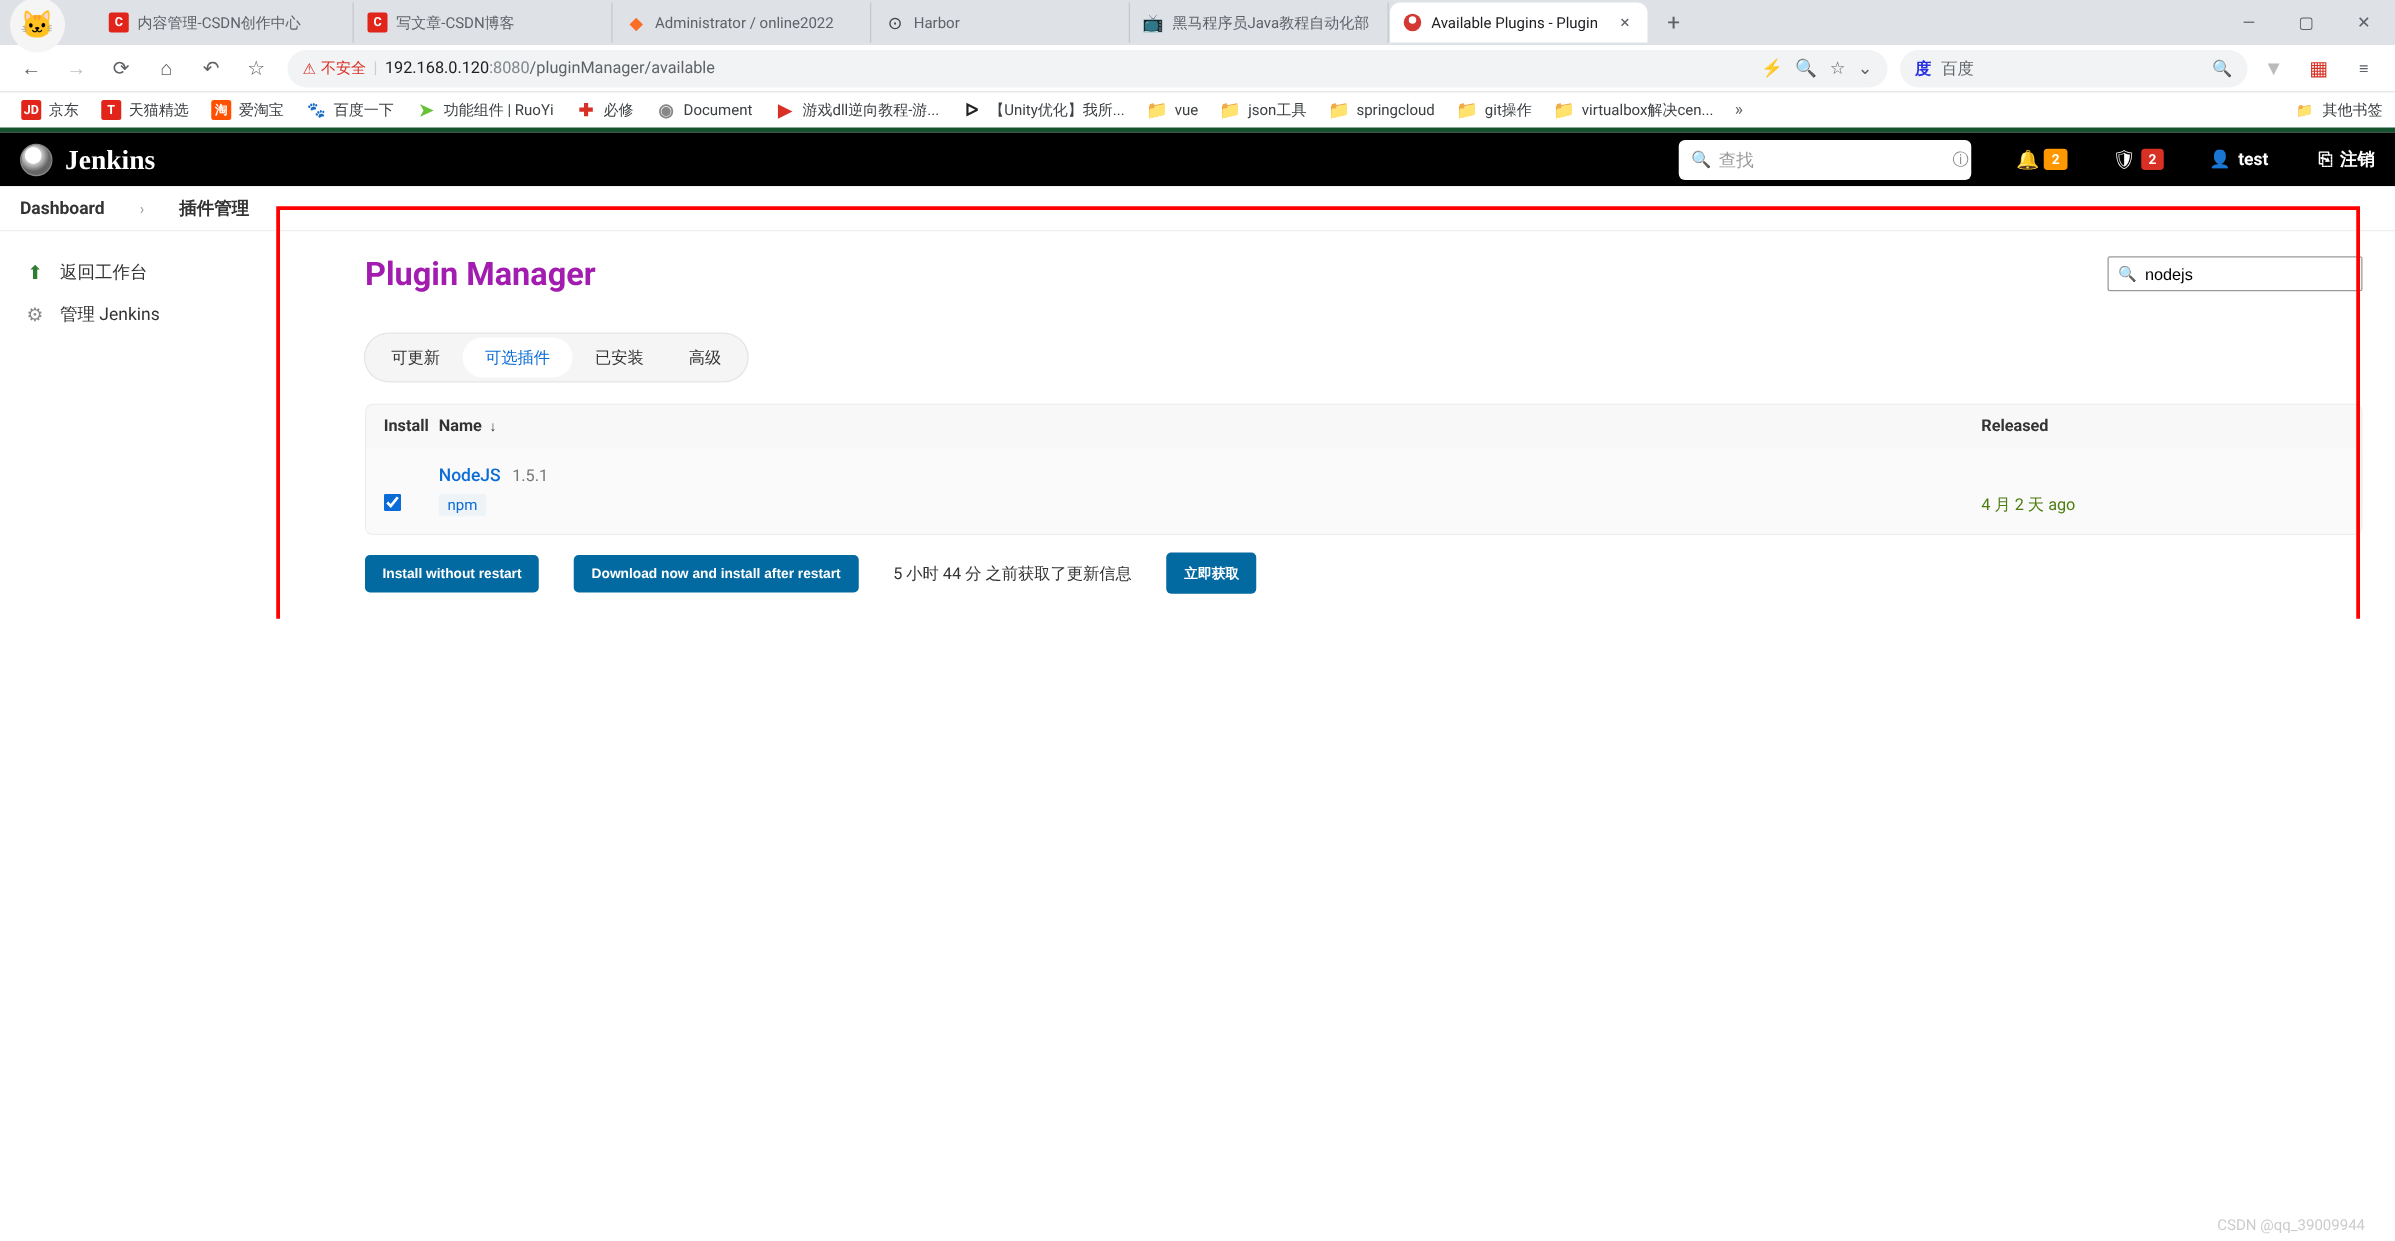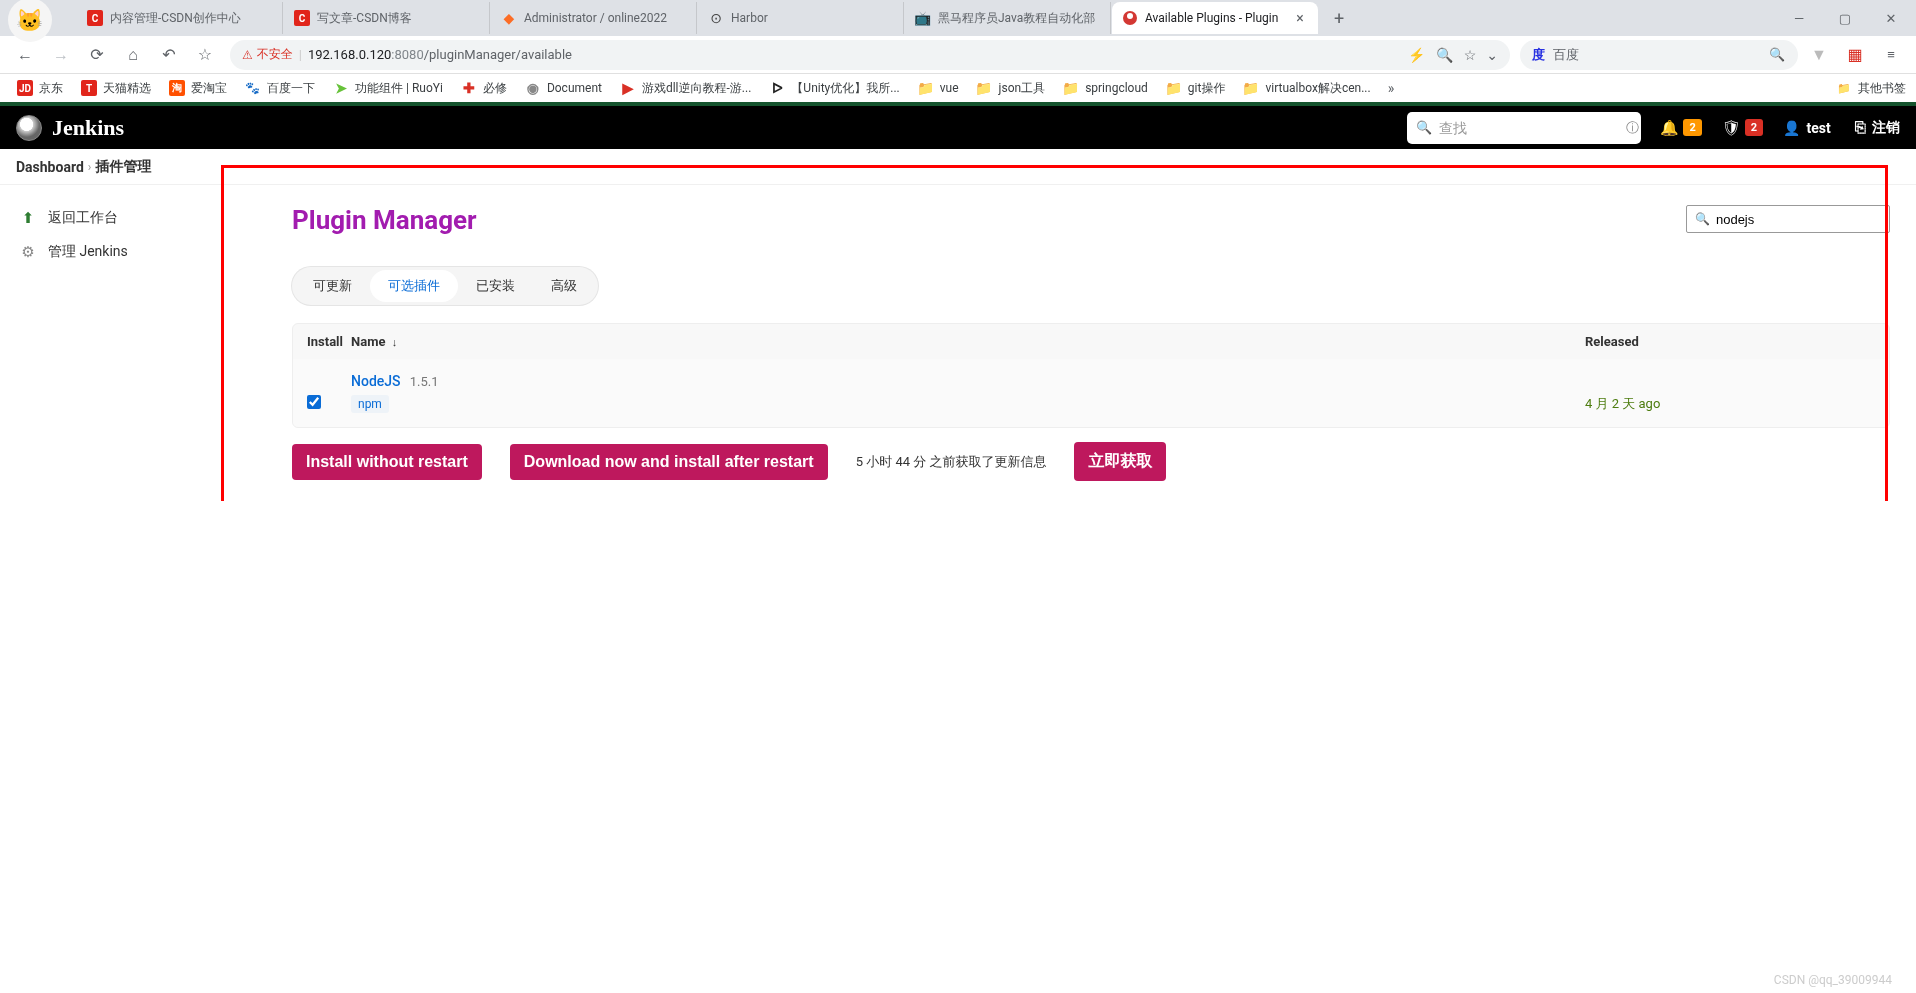--- a/index.html
+++ b/index.html
@@ -31,35 +31,35 @@
     .search-box { display: flex; align-items: center; width: 278px; height: 30px; background: #f1f3f4; border-radius: 15px; padding: 0 12px; gap: 8px; font-size: 13px; color: #5f6368; }
     .menu-btn { width: 30px; height: 30px; display: flex; align-items: center; justify-content: center; color: #5f6368; cursor: pointer; }
     
     .bookmarks-row { display: flex; align-items: center; height: 32px; background: #fff; padding: 0 10px; gap: 4px; border-bottom: 4px solid #14532d; }
     .bookmark { display: flex; align-items: center; gap: 6px; padding: 3px 7px; font-size: 12px; color: #3c4043; cursor: pointer; white-space: nowrap; border-radius: 4px; }
     .bm-favicon { width: 16px; height: 16px; display: flex; align-items: center; justify-content: center; font-size: 11px; }
     .bm-overflow { color: #5f6368; padding: 0 6px; font-size: 14px;}
     .bm-other {margin-left: auto; display: flex; align-items: center; gap: 6px; font-size: 12px; color: #3c4043;}
     
     
-    .jenkins-header { background: #000; height: 43px; display: flex; align-items: center; padding: 0 16px; gap: 10px; }
+    .jenkins-header { background: #000; height: 43px; display: flex; align-items: center; padding: 0 16px; gap: 26px; }
     .jenkins-logo-wrap { display: flex; align-items: center; gap: 10px; }
     .jenkins-logo-img { width: 26px; height: 26px; border-radius: 50%; background: radial-gradient(circle at 40% 35%, #fff 30%, #ccc 32%, #666 60%); border: 1px solid #888;}
     .jenkins-wordmark { font-family: Georgia, serif; font-weight: bold; font-size: 22px; color: #fff; }
     .jenkins-search { display: flex; align-items: center; width: 234px; height: 32px; background: #fff; border-radius: 5px; padding: 0 10px; gap: 6px; margin-left: auto; }
     .jenkins-search input { border: none; outline: none; flex: 1; font-size: 14px; background: transparent;}
     .jenkins-search input::placeholder { color: #999; }
     .hdr-icon { display: flex; align-items: center; gap: 4px; color: #fff; font-size: 15px; cursor: pointer; margin-left: 10px;}
     .hdr-badge { background: #ff9800; color: #fff; font-size: 11px; font-weight: bold; padding: 2px 6px; border-radius: 3px; }
     .hdr-badge.red { background: #d93025; }
     .hdr-user { display: flex; align-items: center; gap: 6px; color: #fff; font-size: 14px; font-weight: bold; margin-left: 10px;}
     .hdr-logout { display: flex; align-items: center; gap: 6px; color: #fff; font-size: 14px; font-weight: bold; margin-left: 14px; cursor: pointer;}
     
     
-    .crumb-bar { display: flex; align-items: center; height: 36px; padding: 0 16px; gap: 4px; background: #fff; border-bottom: 1px solid #f0f0f0;}
+    .crumb-bar { display: flex; align-items: center; height: 36px; padding: 0 16px; gap: 28px; background: #fff; border-bottom: 1px solid #f0f0f0;}
     .crumb-item { font-size: 14px; font-weight: bold; color: #333; cursor: pointer;}
     .crumb-sep { color: #999; font-size: 12px;}
     
     
     .main-wrap { display: flex; position:relative;}
     .highlight-box { position: absolute; top: -20px; left: 221px; right: 28px; height: 385px; border: 3px solid #ff0000; pointer-events: none; z-index: 5;}
     .sidebar { width: 268px; padding: 16px 8px; }
     .side-item { display: flex; align-items: center; gap: 10px; padding: 8px 10px; font-size: 14px; color: #333; cursor: pointer; border-radius: 4px;}
     .side-icon { width: 20px; font-size: 15px; text-align:center;}
     .content { flex: 1; padding: 20px 26px 20px 24px; }
@@ -83,21 +83,21 @@
     .row-checkbox input { width: 14px; height: 14px; accent-color: #0a6cd6;}
     .row-body { flex: 1;}
     .plugin-name { color: #0a6cd6; font-weight: 500; font-size: 14px;}
     .plugin-ver { color: #777; margin-left: 6px; font-size: 13px;}
     .plugin-tag { display: inline-block; background: #eef3f8; color: #0a6cd6; font-size: 12px; padding: 2px 7px; border-radius: 3px; margin-top: 6px; cursor:pointer;}
     .plugin-desc { margin-top: 8px; color: #333;}
     .plugin-desc a { color: #0a6cd6; text-decoration: none;}
     .row-released { width: 290px; padding-top: 22px; font-size: 13px; color: #4d7c0f;}
     
     .action-row { display: flex; align-items: center; gap: 28px; margin-top: 14px;}
-    .btn-primary { background: #be185d; color: #fff; font-size: 16px; font-weight: bold; padding: 9px 14px; border: none; border-radius: 4px; cursor: pointer;}
+    .btn-primary { background: #0369a1; color: #fff; font-size: 11px; font-weight: bold; padding: 9px 14px; border: none; border-radius: 4px; cursor: pointer;}
     .update-text { font-size: 13px; color: #333;}
     
     .watermark { position: fixed; bottom: 6px; right: 24px; font-size: 12px; color: #ccc;}
     
     .favicon-box {width:16px;height:16px;display:flex;align-items:center;justify-content:center;border-radius:2px;font-size:10px;font-weight:bold;color:#fff;}
     .fc-csdn{background:#e1251b;}
     .fc-gitlab{background:none;color:#fc6d26;font-size:14px;}
     .fc-harbor{background:none;color:#444;font-size:14px;}
     .fc-bili{background:none;color:#00a1d6;font-size:14px;}
     .fc-jd{background:#e1251b;}

